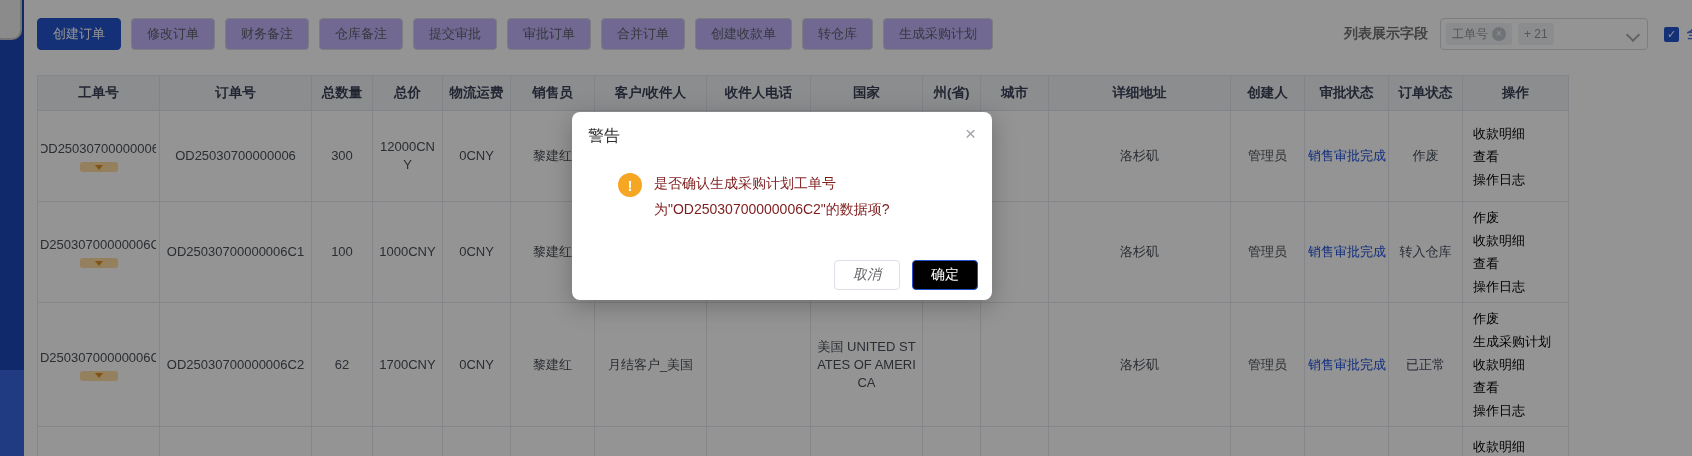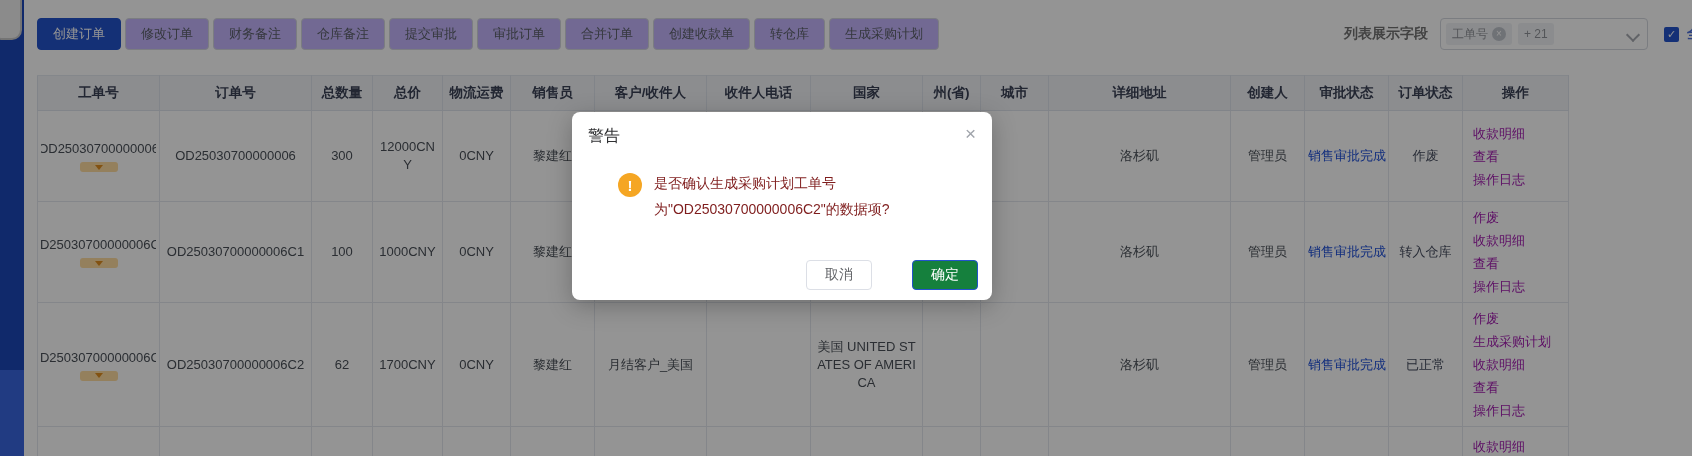--- a/index.html
+++ b/index.html
@@ -7,21 +7,21 @@
        font-family:"Liberation Sans","DejaVu Sans",sans-serif;background:#fff;}
   .app{position:absolute;inset:0;background:#fff;}
 
   
   .side-strip{position:absolute;left:0;top:0;width:24px;height:456px;background:#1d48b8;}
   .side-thumb{position:absolute;left:0;top:370px;width:24px;height:86px;background:#3a66e0;}
   .corner-chip{position:absolute;left:-8px;top:-10px;width:26px;height:46px;background:#efefef;
                border:2px solid #c9c9c9;border-radius:10px;}
 
   
-  .toolbar{position:absolute;left:37px;top:18px;display:flex;gap:4px;}
+  .toolbar{position:absolute;left:37px;top:18px;display:flex;gap:10px;}
   .btn{height:32px;padding:0 15px;border:1px solid #d4d7de;border-radius:4px;background:#c4b5fd;
        color:#5b6069;font-size:13px;font-family:inherit;display:inline-flex;align-items:center;cursor:pointer;}
   .btn.primary{background:#2353cc;border-color:#2353cc;color:#fff;}
 
   
   .field-display{position:absolute;left:1344px;top:18px;height:32px;display:flex;align-items:center;}
   .fd-label{font-size:14px;font-weight:bold;color:#737373;margin-right:12px;white-space:nowrap;}
   .fd-select{width:208px;height:32px;border:1px solid #d4d7de;border-radius:4px;background:#fff;
              display:flex;align-items:center;padding:0 26px 0 5px;position:relative;box-sizing:border-box;}
   .fd-tag{background:#f0f2f5;color:#909399;font-size:12px;height:22px;border-radius:3px;
@@ -44,38 +44,38 @@
   .wo-wrap{display:flex;justify-content:center;overflow:hidden;}
   .wo-text{white-space:nowrap;flex-shrink:0;}
   .order-pill{margin:4px auto 0;width:38px;height:10px;background:#ffdca0;border-radius:3px;
               display:flex;align-items:center;justify-content:center;cursor:pointer;}
   .tri-down{width:0;height:0;border-left:4px solid transparent;border-right:4px solid transparent;
             border-top:5px solid #e08e1f;}
   .approval-link{color:#1d4ed8;white-space:nowrap;cursor:pointer;}
   .status-text{color:#454c5e;}
   td.ops{ text-align:left;padding:4px 2px 4px 10px;}
   td.ops.top{vertical-align:top;padding-top:8px;}
-  .op-link{display:block;color:#a21caf;line-height:23px;font-size:13px;text-decoration:none;
+  .op-link{display:block;color:#000000;line-height:23px;font-size:13px;text-decoration:none;
            white-space:nowrap;cursor:pointer;}
 
   
   .dim-overlay{position:absolute;inset:0;background:rgba(0,0,0,0.42);z-index:50;}
   .modal{position:absolute;left:572px;top:112px;width:420px;height:188px;background:#fff;border-radius:8px;
          box-shadow:0 6px 24px rgba(0,0,0,.25);z-index:100;}
   .modal-title{position:absolute;left:16px;top:14px;font-size:16px;color:#303133;}
   .modal-close{position:absolute;right:16px;top:12px;font-size:19px;color:#a0a4ab;line-height:1;cursor:pointer;}
   .modal-body{position:absolute;left:46px;top:58px;right:16px;display:flex;gap:12px;align-items:flex-start;}
   .warn-icon{width:24px;height:24px;border-radius:50%;background:#f5a623;color:#fff;font-weight:bold;
              font-size:15px;display:flex;align-items:center;justify-content:center;flex-shrink:0;margin-top:3px;}
   .modal-msg{font-size:14px;color:#7f1d1d;line-height:26px;}
   .modal-footer{position:absolute;right:14px;bottom:10px;display:flex;gap:12px;}
   .m-btn{height:30px;padding:0 18px;border-radius:4px;font-size:14px;font-family:inherit;cursor:pointer;
          display:inline-flex;align-items:center;}
-  .m-btn.cancel{background:#fff;border:1px solid #dcdfe6;color:#606266;}
-  .m-btn.confirm{background:#15803d;border:1px solid #2353cc;color:#fff;margin-left:28px;}
+  .m-btn.cancel{background:#fff;border:1px solid #dcdfe6;color:#606266;font-style:italic;}
+  .m-btn.confirm{background:#000000;border:1px solid #2353cc;color:#fff;}
 </style>
 </head>
 <body>
 
 <div class="app">
 
   <div class="side-strip">
     <div class="side-thumb"></div>
   </div>
   <div class="corner-chip"></div>

